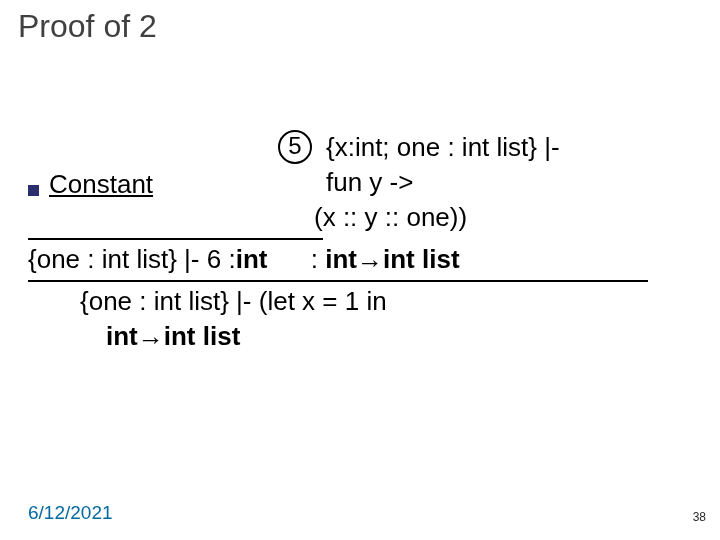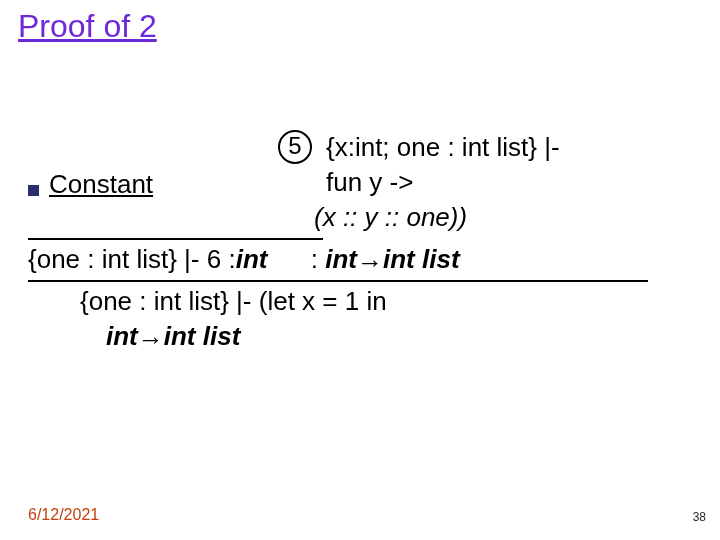--- a/index.html
+++ b/index.html
@@ -18,22 +18,21 @@
     height: 540px;
     position: relative;
     box-sizing: border-box;
   }
   .title {
     position: absolute;
     left: 18px;
     top: 8px;
     font-size: 32px;
     font-weight: 400;
-    color: #6d28d9;
-    text-decoration: underline;
+    color: #404040;
   }
   .content {
     position: absolute;
     left: 28px;
     top: 130px;
     width: 660px;
     font-size: 26px;
     line-height: 1.35;
   }
   .row {
@@ -55,39 +54,39 @@
     border: 2px solid #000;
     border-radius: 50%;
     width: 30px;
     height: 30px;
     line-height: 28px;
     text-align: center;
     font-size: 24px;
     margin-right: 14px;
     flex: 0 0 auto;
   }
-  .bold { font-weight: bold; font-style: italic; }
+  .bold { font-weight: bold; }
   .hr-short {
     border: 0;
     border-top: 2px solid #000;
     width: 295px;
     margin: 3px 0 2px 0;
   }
   .hr-long {
     border: 0;
     border-top: 2px solid #000;
     width: 620px;
     margin: 3px 0 2px 0;
   }
   .footer-date {
     position: absolute;
     left: 28px;
     bottom: 16px;
-    font-size: 16px;
-    color: #c2410c;
+    font-size: 19px;
+    color: #0369a1;
   }
   .footer-page {
     position: absolute;
     right: 14px;
     bottom: 16px;
     font-size: 12px;
     color: #2a2a2a;
   }
   .arrow {
     display: inline-block;
@@ -128,21 +127,21 @@
     </div>
 
     <div class="constant-row">
       <span class="constant-label">
         <span class="bullet"></span>
         <span>Constant</span>
       </span>
       <span class="fun-col">fun y -&gt;</span>
     </div>
 
-    <div style="padding-left:286px;font-style:italic;">
+    <div style="padding-left:286px;">
       <span>(x :: y :: one))</span>
     </div>
 
     <hr class="hr-short">
 
     <div class="row">
       <span>{one : int list} |- 6 : </span>
       <span class="bold">int</span>
       <span style="white-space:pre;">      : </span>
       <span class="bold">int</span>

